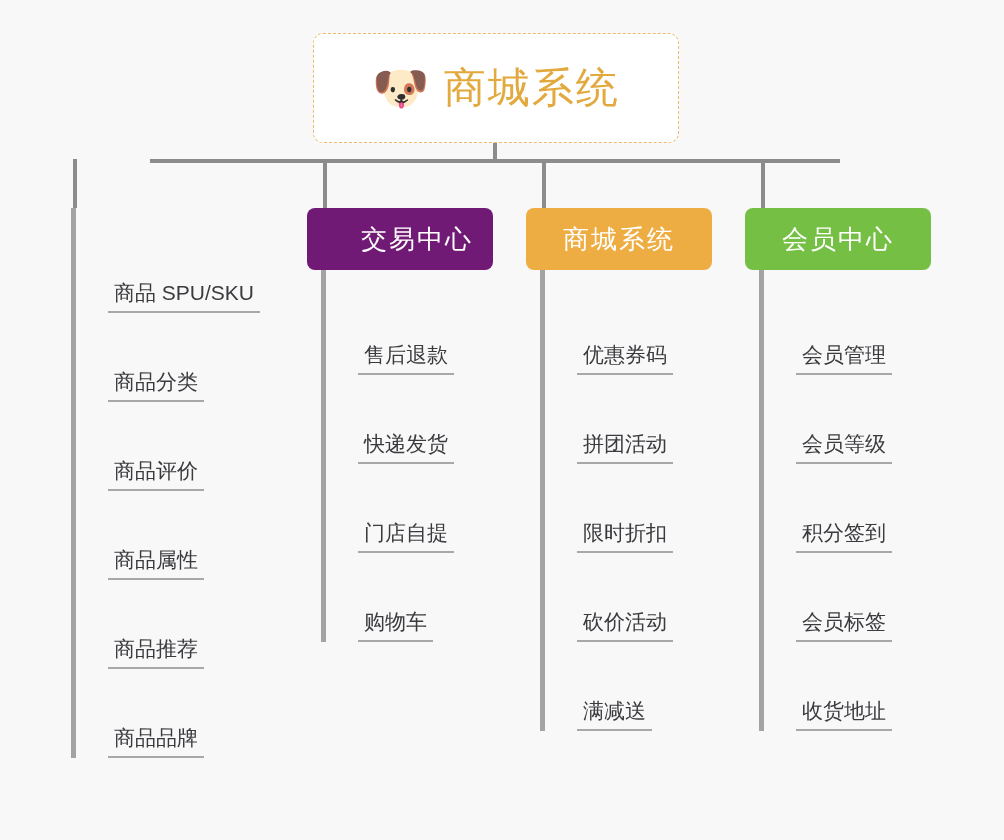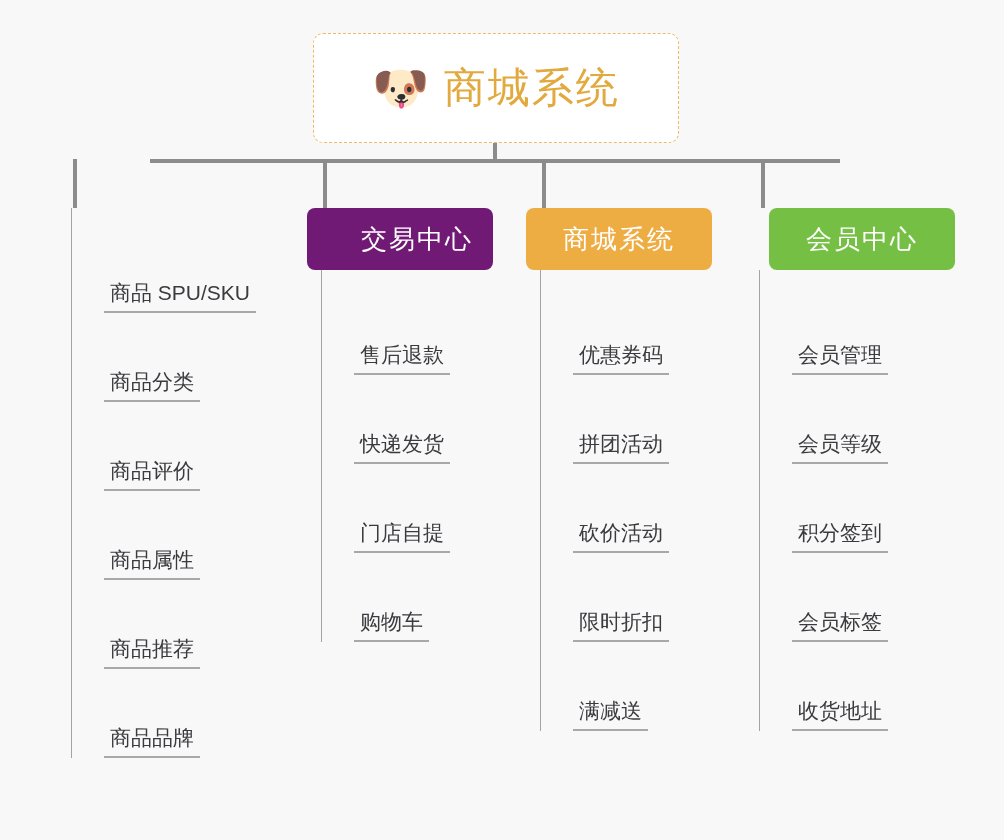--- a/index.html
+++ b/index.html
@@ -91,21 +91,21 @@
     font-size: 26px;
     letter-spacing: 2px;
     box-sizing: border-box;
   }
 
   
   .items {
     position: relative;
     margin-left: 14px;
     padding-top: 16px;
-    border-left: 1px solid #a3a3a3;
+    border-left: 5px solid #a3a3a3;
   }
   .item {
     position: relative;
     height: 89px;
     box-sizing: border-box;
     display: flex;
     align-items: flex-end;
   }
   .item-label {
     display: inline-block;
@@ -178,32 +178,32 @@
           <span>商城系统</span>
         </div>
         <div class="items">
           <div class="item">
             <span class="item-label">优惠券码</span>
           </div>
           <div class="item">
             <span class="item-label">拼团活动</span>
           </div>
           <div class="item">
+            <span class="item-label">限时折扣</span>
+          </div>
+          <div class="item">
             <span class="item-label">砍价活动</span>
           </div>
           <div class="item">
-            <span class="item-label">限时折扣</span>
-          </div>
-          <div class="item">
             <span class="item-label">满减送</span>
           </div>
         </div>
       </div>
       <div class="column" style="left: 745px;">
-        <div class="cat-card" style="background: rgb(117, 192, 68); margin-left: 24px;">
+        <div class="cat-card" style="background: rgb(117, 192, 68);">
           <span>会员中心</span>
         </div>
         <div class="items">
           <div class="item">
             <span class="item-label">会员管理</span>
           </div>
           <div class="item">
             <span class="item-label">会员等级</span>
           </div>
           <div class="item">

